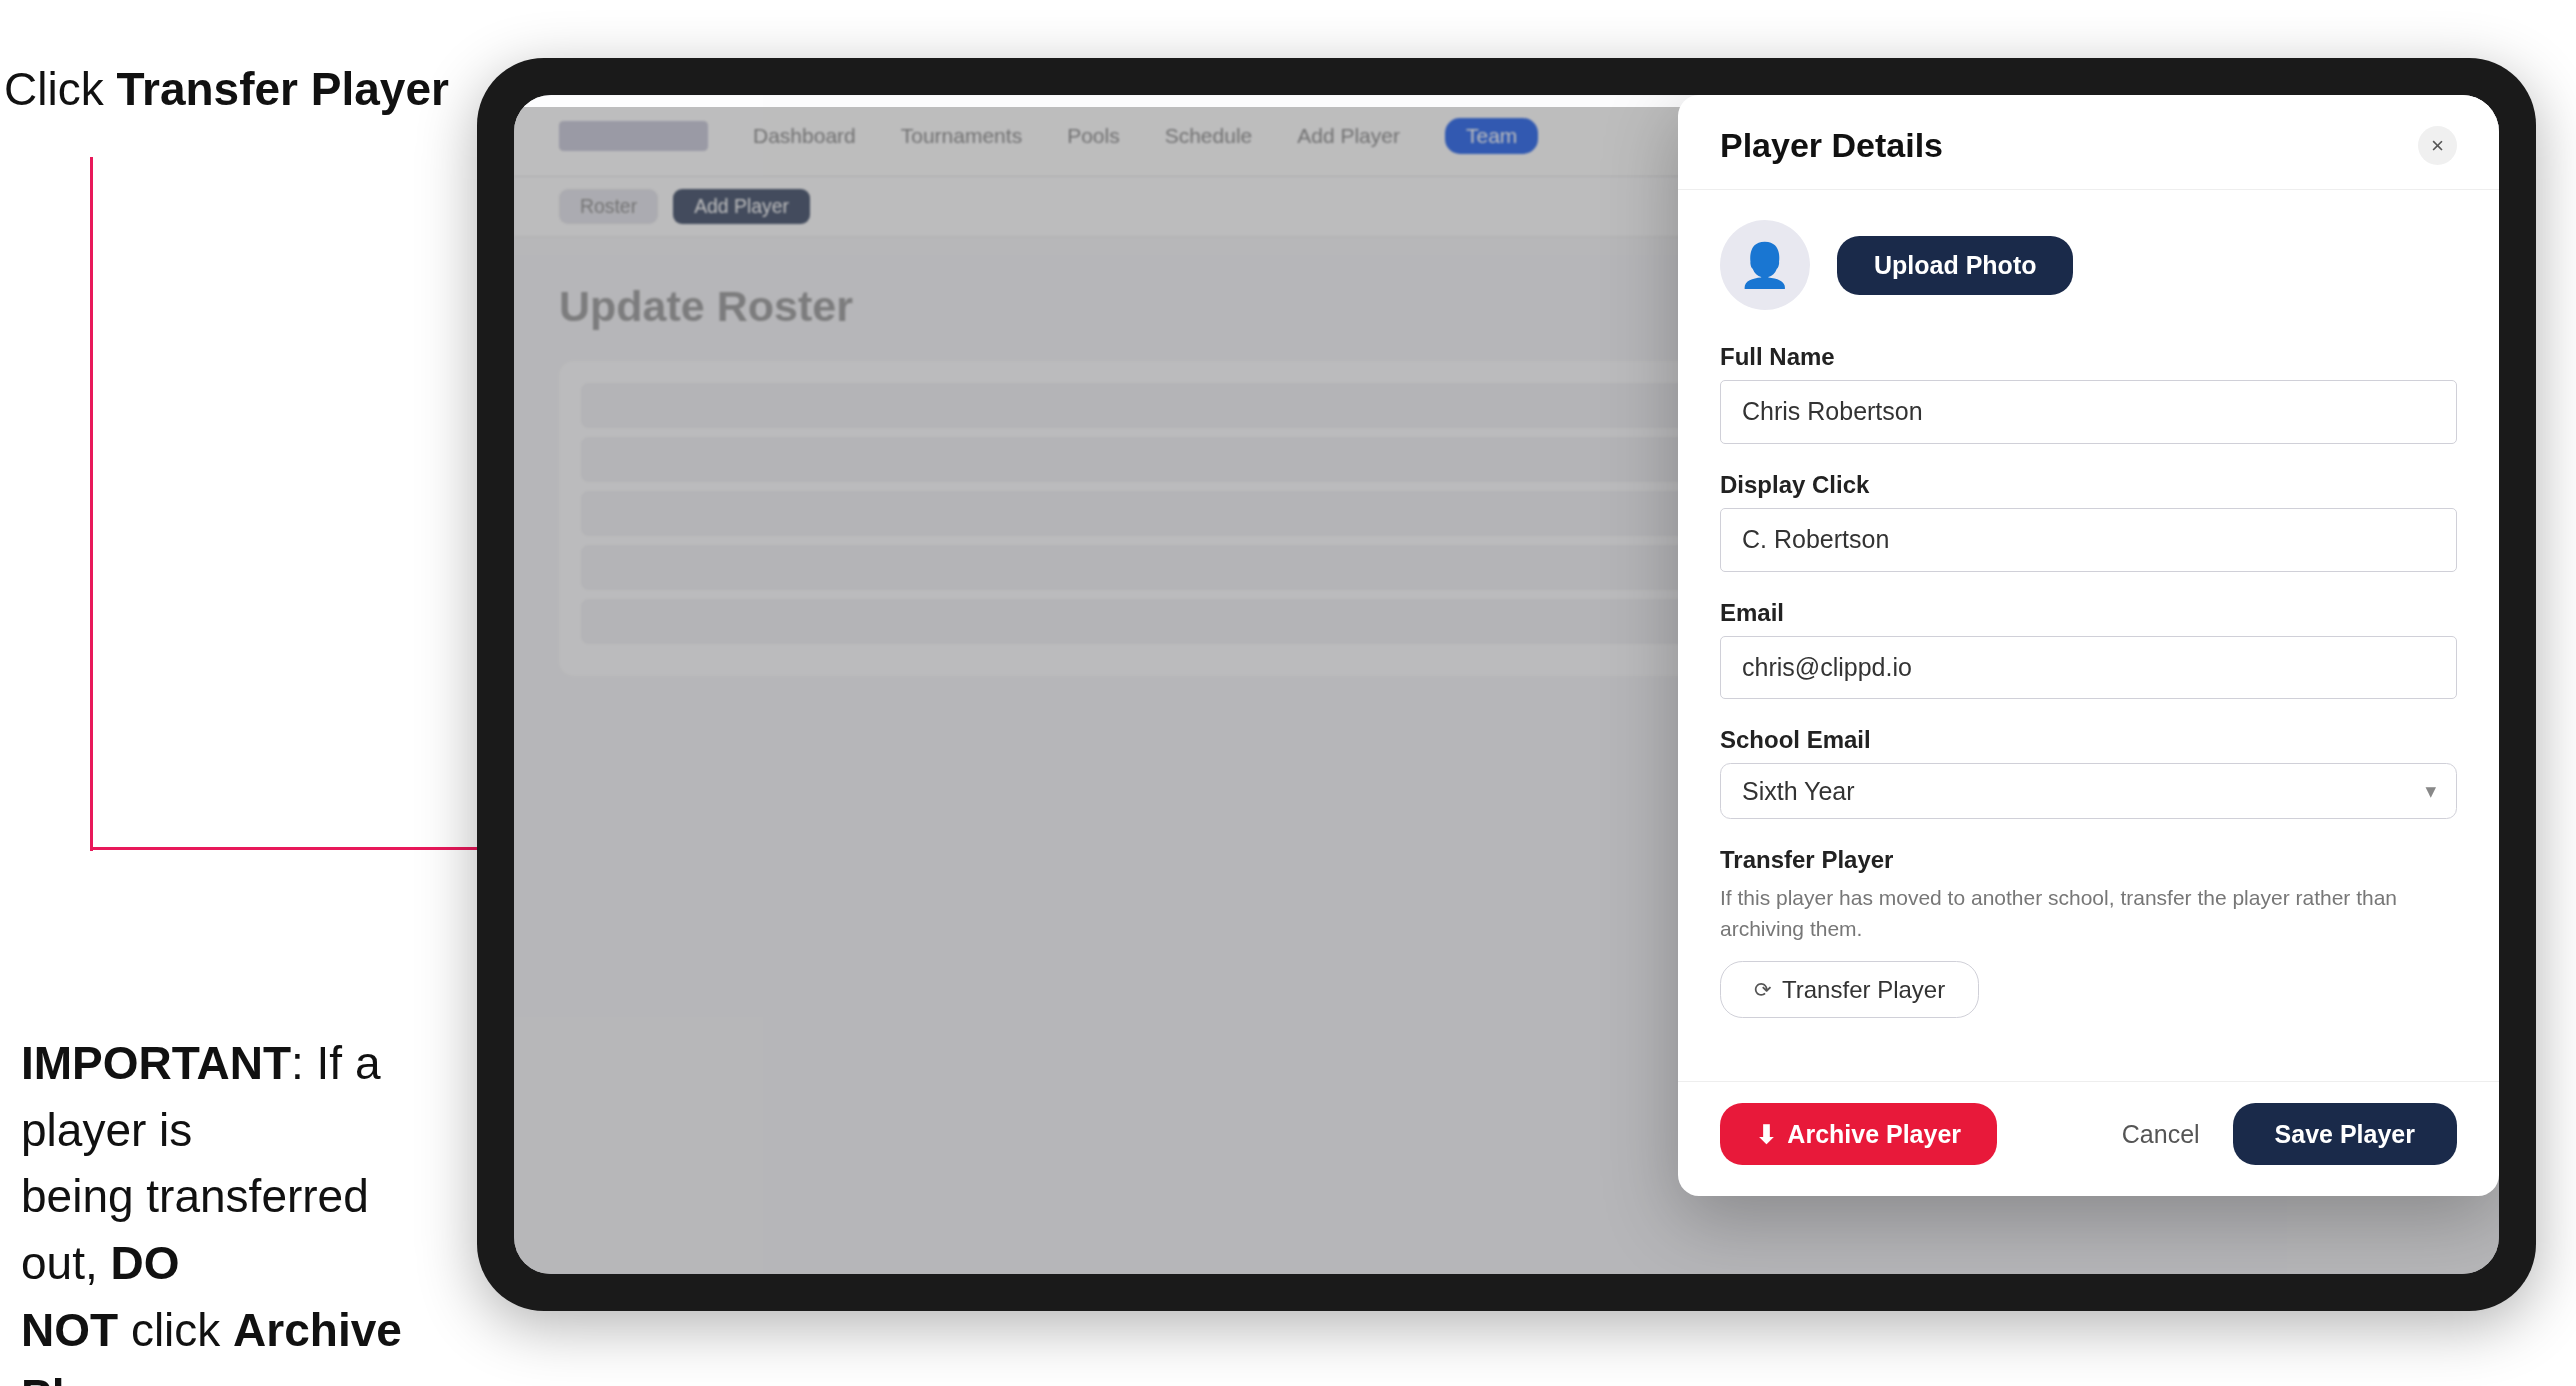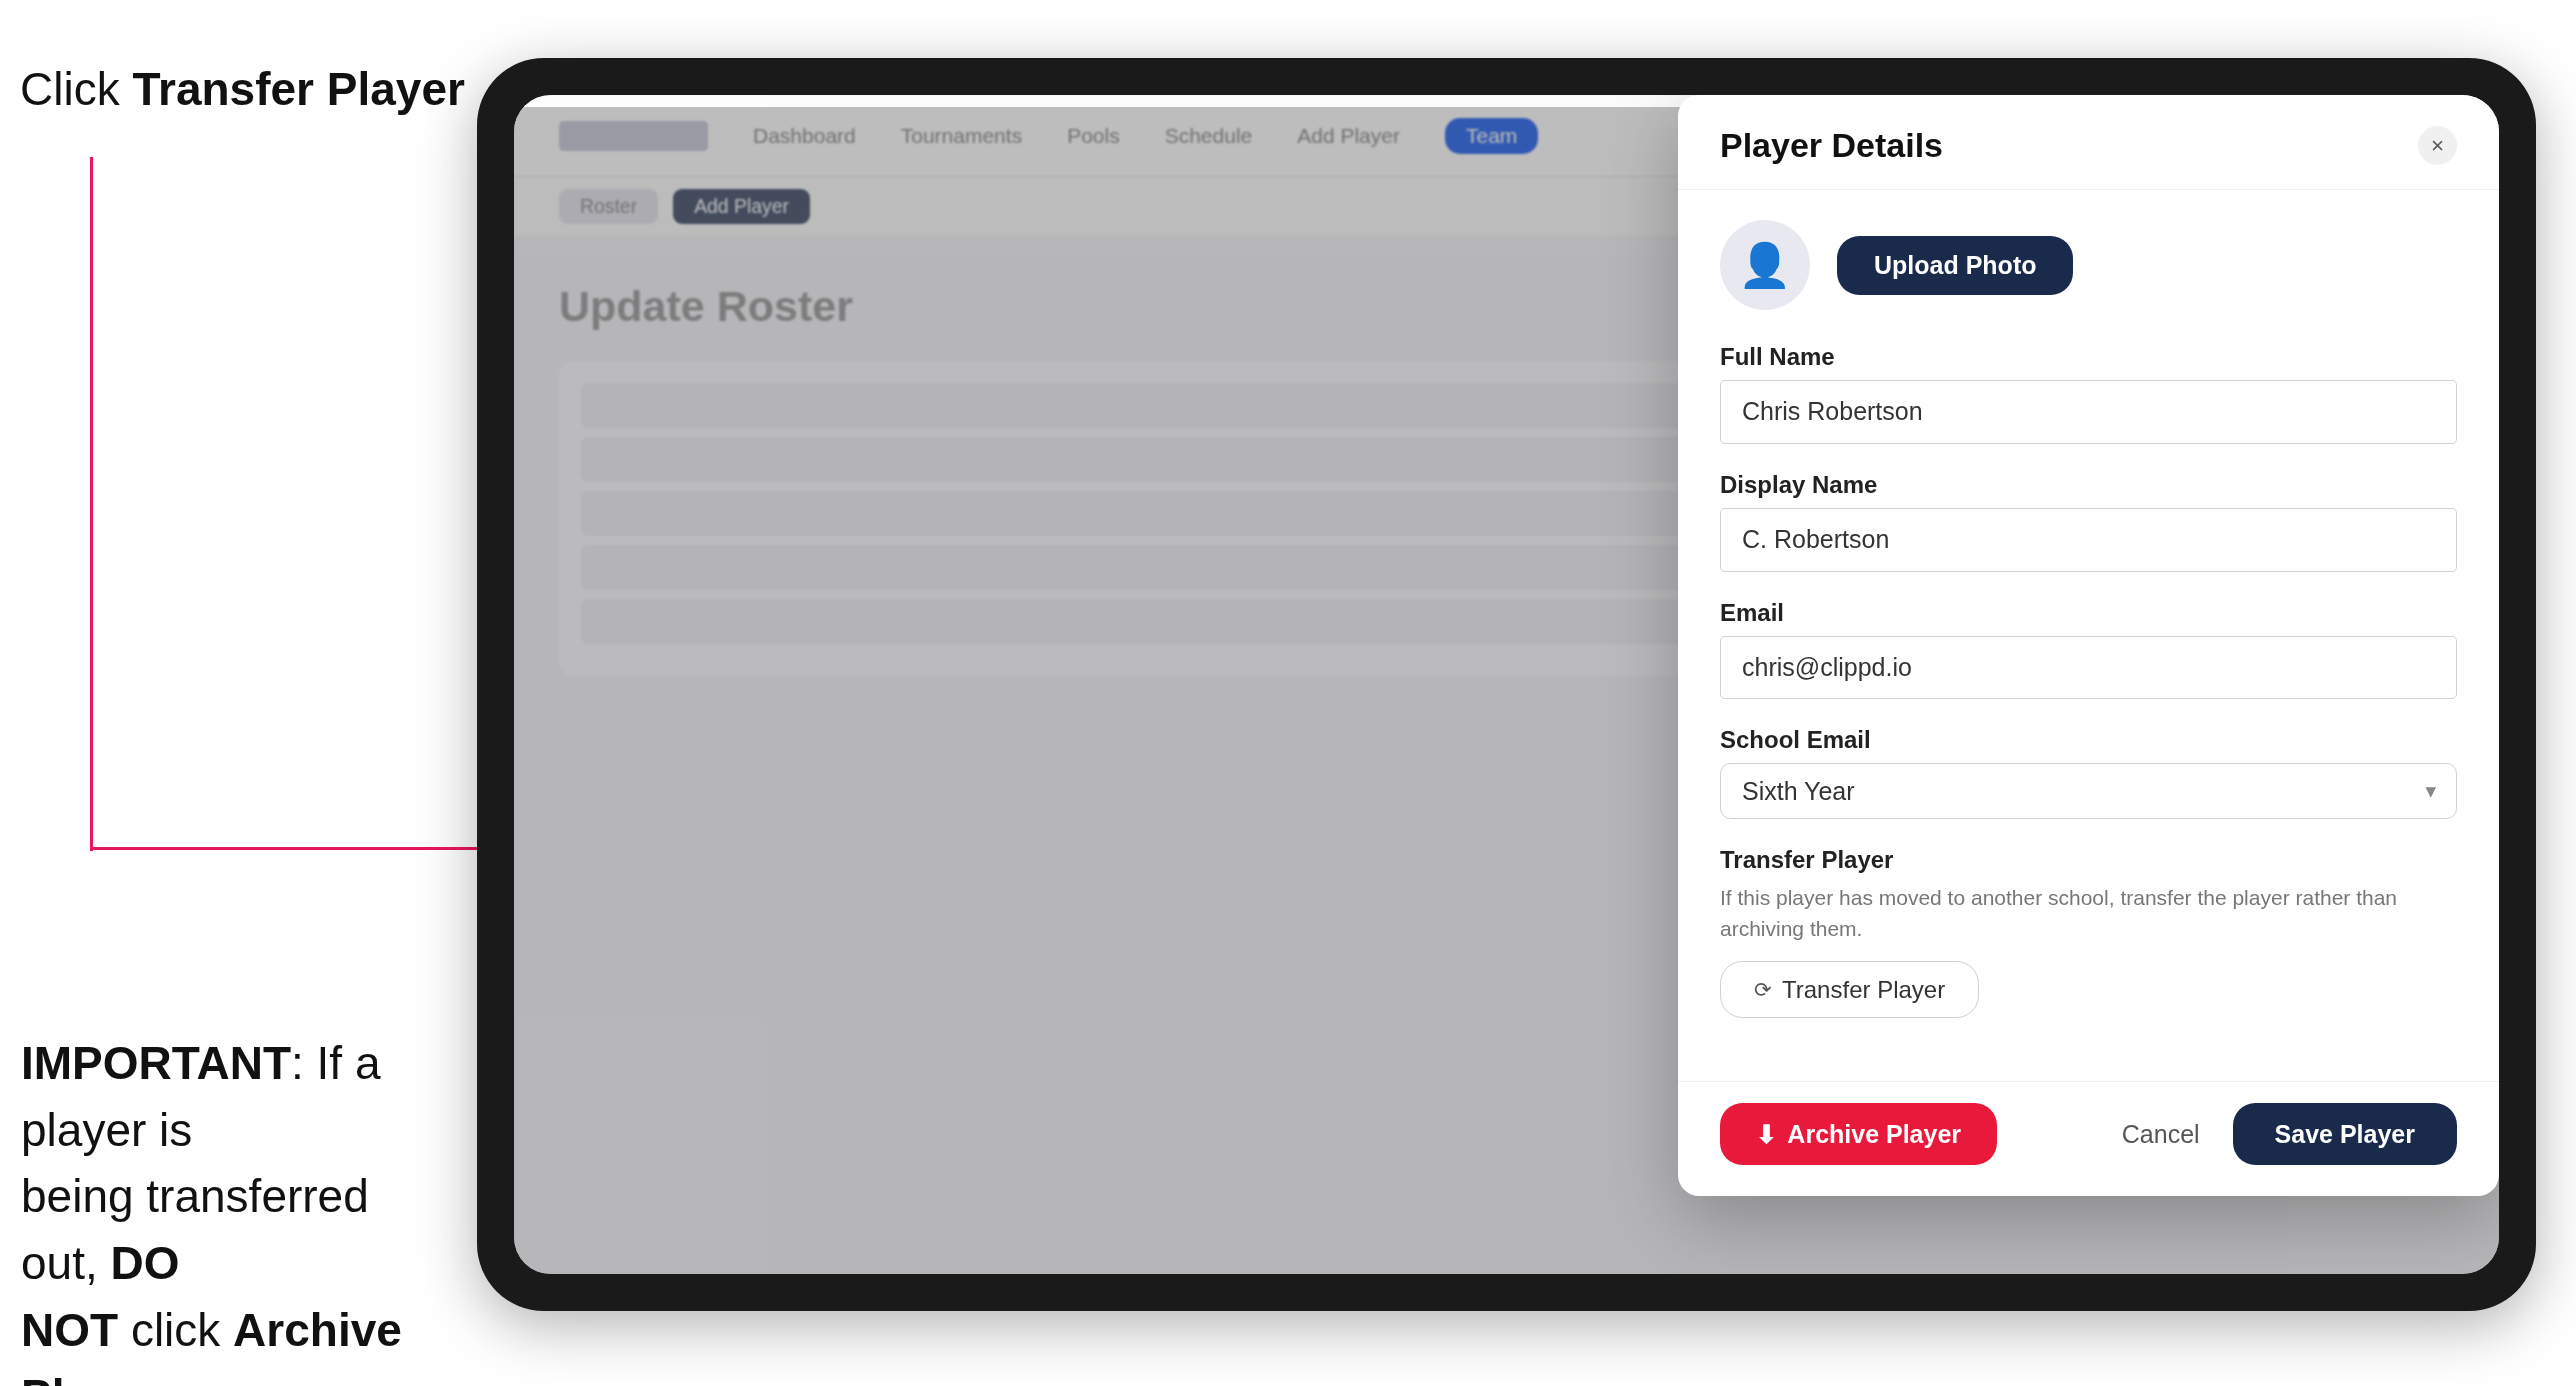--- a/index.html
+++ b/index.html
@@ -9,21 +9,21 @@
       width: 2576px;
       height: 1386px;
       position: relative;
       overflow: hidden;
     }
 
     
     .instruction-top {
       position: absolute;
       top: 60px;
-      left: 20px;
+      left: 4px;
       font-size: 46px;
       color: #111;
       line-height: 1.3;
     }
     .instruction-top strong {
       font-weight: 800;
     }
 
     
     .instruction-bottom {
@@ -484,21 +484,21 @@
             </div>
             <button class="upload-photo-btn">Upload Photo</button>
           </div>
 
           <div class="form-group">
             <label class="form-label">Full Name</label>
             <input class="form-input" type="text" value="Chris Robertson" style="">
           </div>
 
           <div class="form-group">
-            <label class="form-label">Display Name</label>
+            <label class="form-label">Display Click</label>
             <input class="form-input" type="text" value="C. Robertson" style="">
           </div>
 
           <div class="form-group">
             <label class="form-label">Email</label>
             <input class="form-input" type="email" value="chris@clippd.io" style="">
           </div>
 
           <div class="form-group">
             <label class="form-label">School Email</label>

